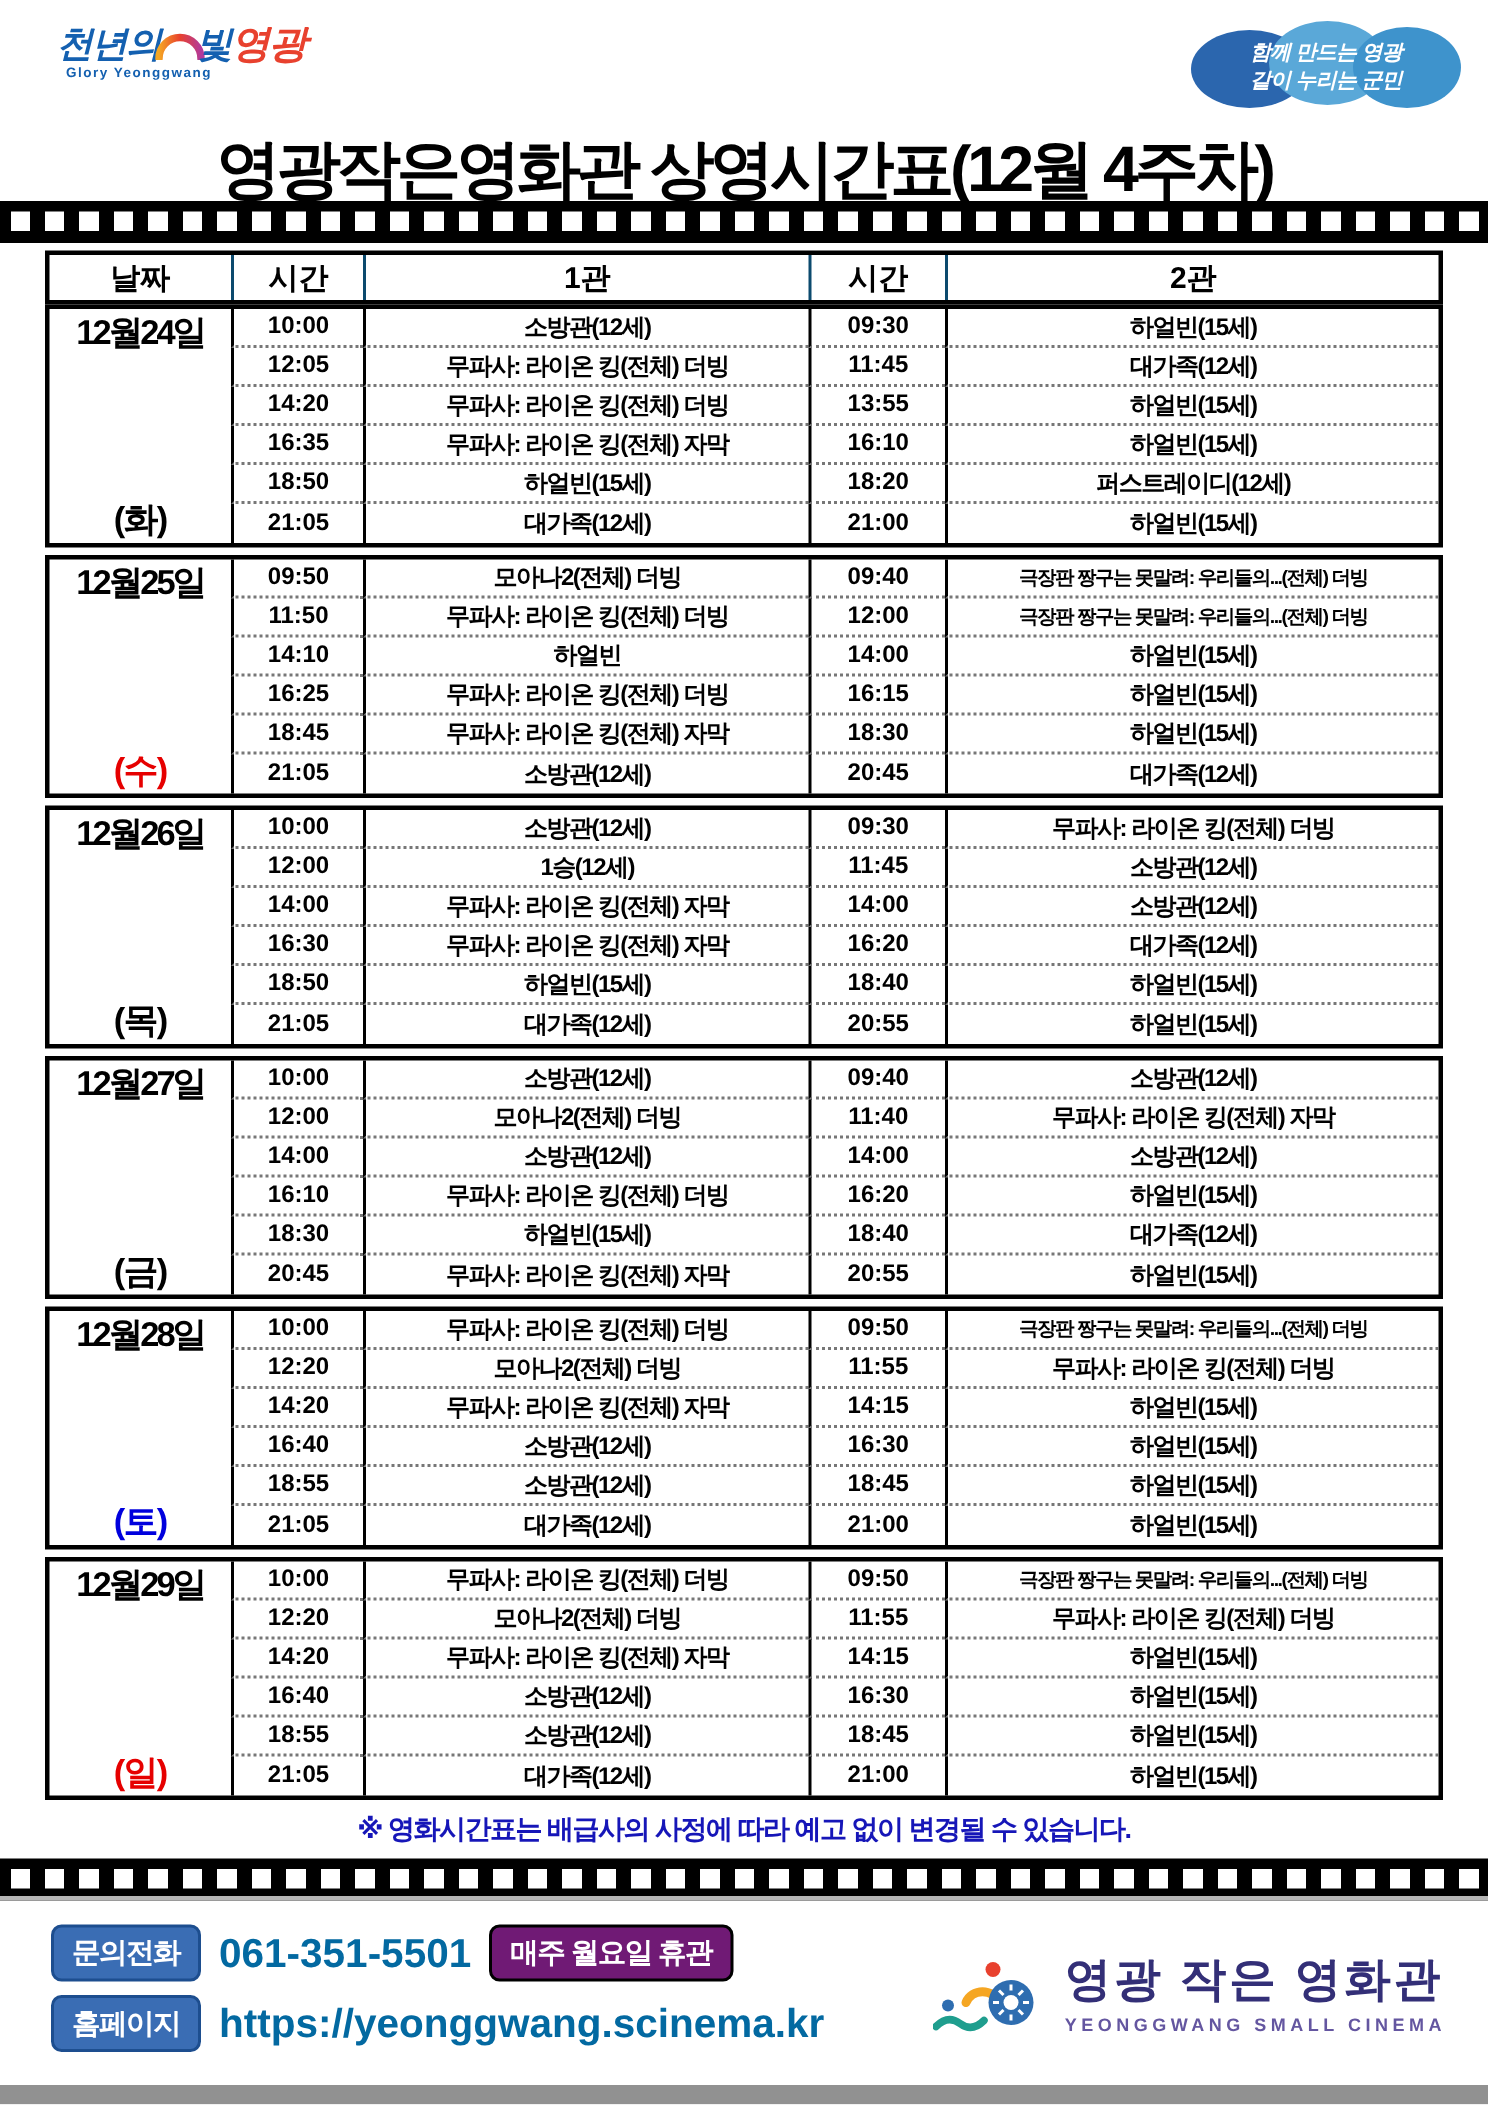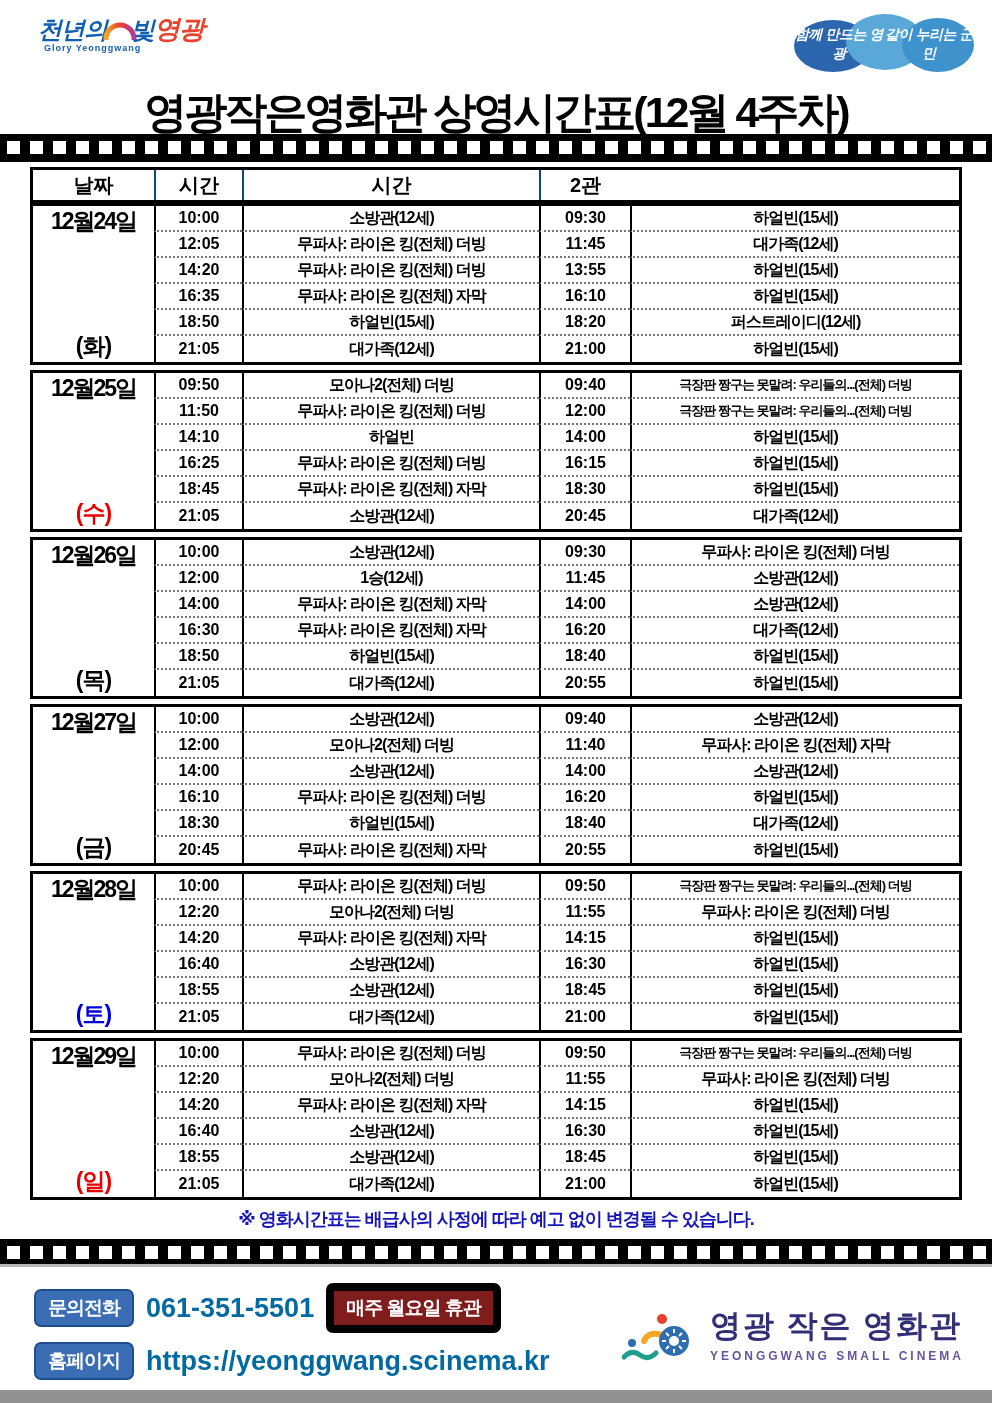--- a/index.html
+++ b/index.html
@@ -19,21 +19,21 @@
   .gov-logo .kr2 { font-size:26px; color:#e8412e; letter-spacing:-1px; }
   .gov-logo .sub { font-size:9px; color:#8a8a8a; margin-top:2px; padding-left:6px; letter-spacing:1px; }
   .gov-logo .sub b { color:#1460b0; }
 
   .slogan { position:absolute; right:18px; top:12px; width:180px; height:64px; }
   .slogan .blob { position:absolute; border-radius:50%; }
   .slogan .b1 { left:0;   top:8px;  width:78px; height:52px; background:#2b66ae; }
   .slogan .b2 { left:52px; top:2px; width:78px; height:56px; background:#5aa8d8; }
   .slogan .b3 { left:108px; top:6px; width:72px; height:54px; background:#3e93cc; }
   .slogan .txt {
-    position:absolute; inset:0; display:flex; flex-direction:row;
+    position:absolute; inset:0; display:flex; flex-direction:column;
     align-items:center; justify-content:center; color:#fff; font-weight:bold;
     font-style:italic; font-size:14px; line-height:1.35; letter-spacing:-0.5px;
     text-align:center;
   }
 
   .main-title {
     position:absolute; left:0; right:0; top:84px; text-align:center;
     font-size:43px; font-weight:900; letter-spacing:-3px; color:#000;
     white-space:nowrap;
   }
@@ -91,21 +91,21 @@
   
   .footer { display:flex; justify-content:space-between; padding:16px 28px 0 34px; }
   .contact { display:flex; flex-direction:column; gap:9px; }
   .contact .row { display:flex; align-items:center; gap:12px; }
   .badge {
     display:inline-flex; align-items:center; justify-content:center;
     color:#fff; font-weight:bold; font-size:19px; letter-spacing:-1px;
     padding:4px 12px; border-radius:7px;
   }
   .badge.blue { background:#3a6db4; border:2px solid #1d4e8f; min-width:96px; }
-  .badge.red  { background:#7f1d1d; border:8px solid #000000; }
+  .badge.red  { background:#701a75; border:2px solid #000000; }
   .contact .big { font-size:27px; font-weight:bold; letter-spacing:0; color:#0369a1; }
 
   .cinema-logo { display:flex; align-items:center; gap:10px; padding-top:4px; }
   .cinema-logo .names { display:flex; flex-direction:column; align-items:flex-start; }
   .cinema-logo .kr {
     font-size:31px; font-weight:800; color:#332f77; letter-spacing:2px; white-space:nowrap;
   }
   .cinema-logo .en {
     font-size:12px; font-weight:bold; color:#6456a0; letter-spacing:3px; margin-top:2px; white-space:nowrap;
   }
@@ -152,20 +152,21 @@
 
     <div class="main-title">영광작은영화관 상영시간표(12월 4주차)</div>
   </div>
 
   <div class="film-strip"></div>
 
   <div class="schedule">
     <div class="grid-cols table-head">
       <div class="hcell">날짜</div>
       <div class="hcell">시간</div>
+      <div class="hcell">1관</div>
       <div class="hcell">시간</div>
       <div class="hcell">2관</div>
     </div>
 
     <div id="blocks-host">
   <div class="grid-cols day-block">
     <div class="date-cell">
       <span class="date">12월24일</span>
       <span class="dow" style="color: rgb(0, 0, 0);">(화)</span>
     </div>

